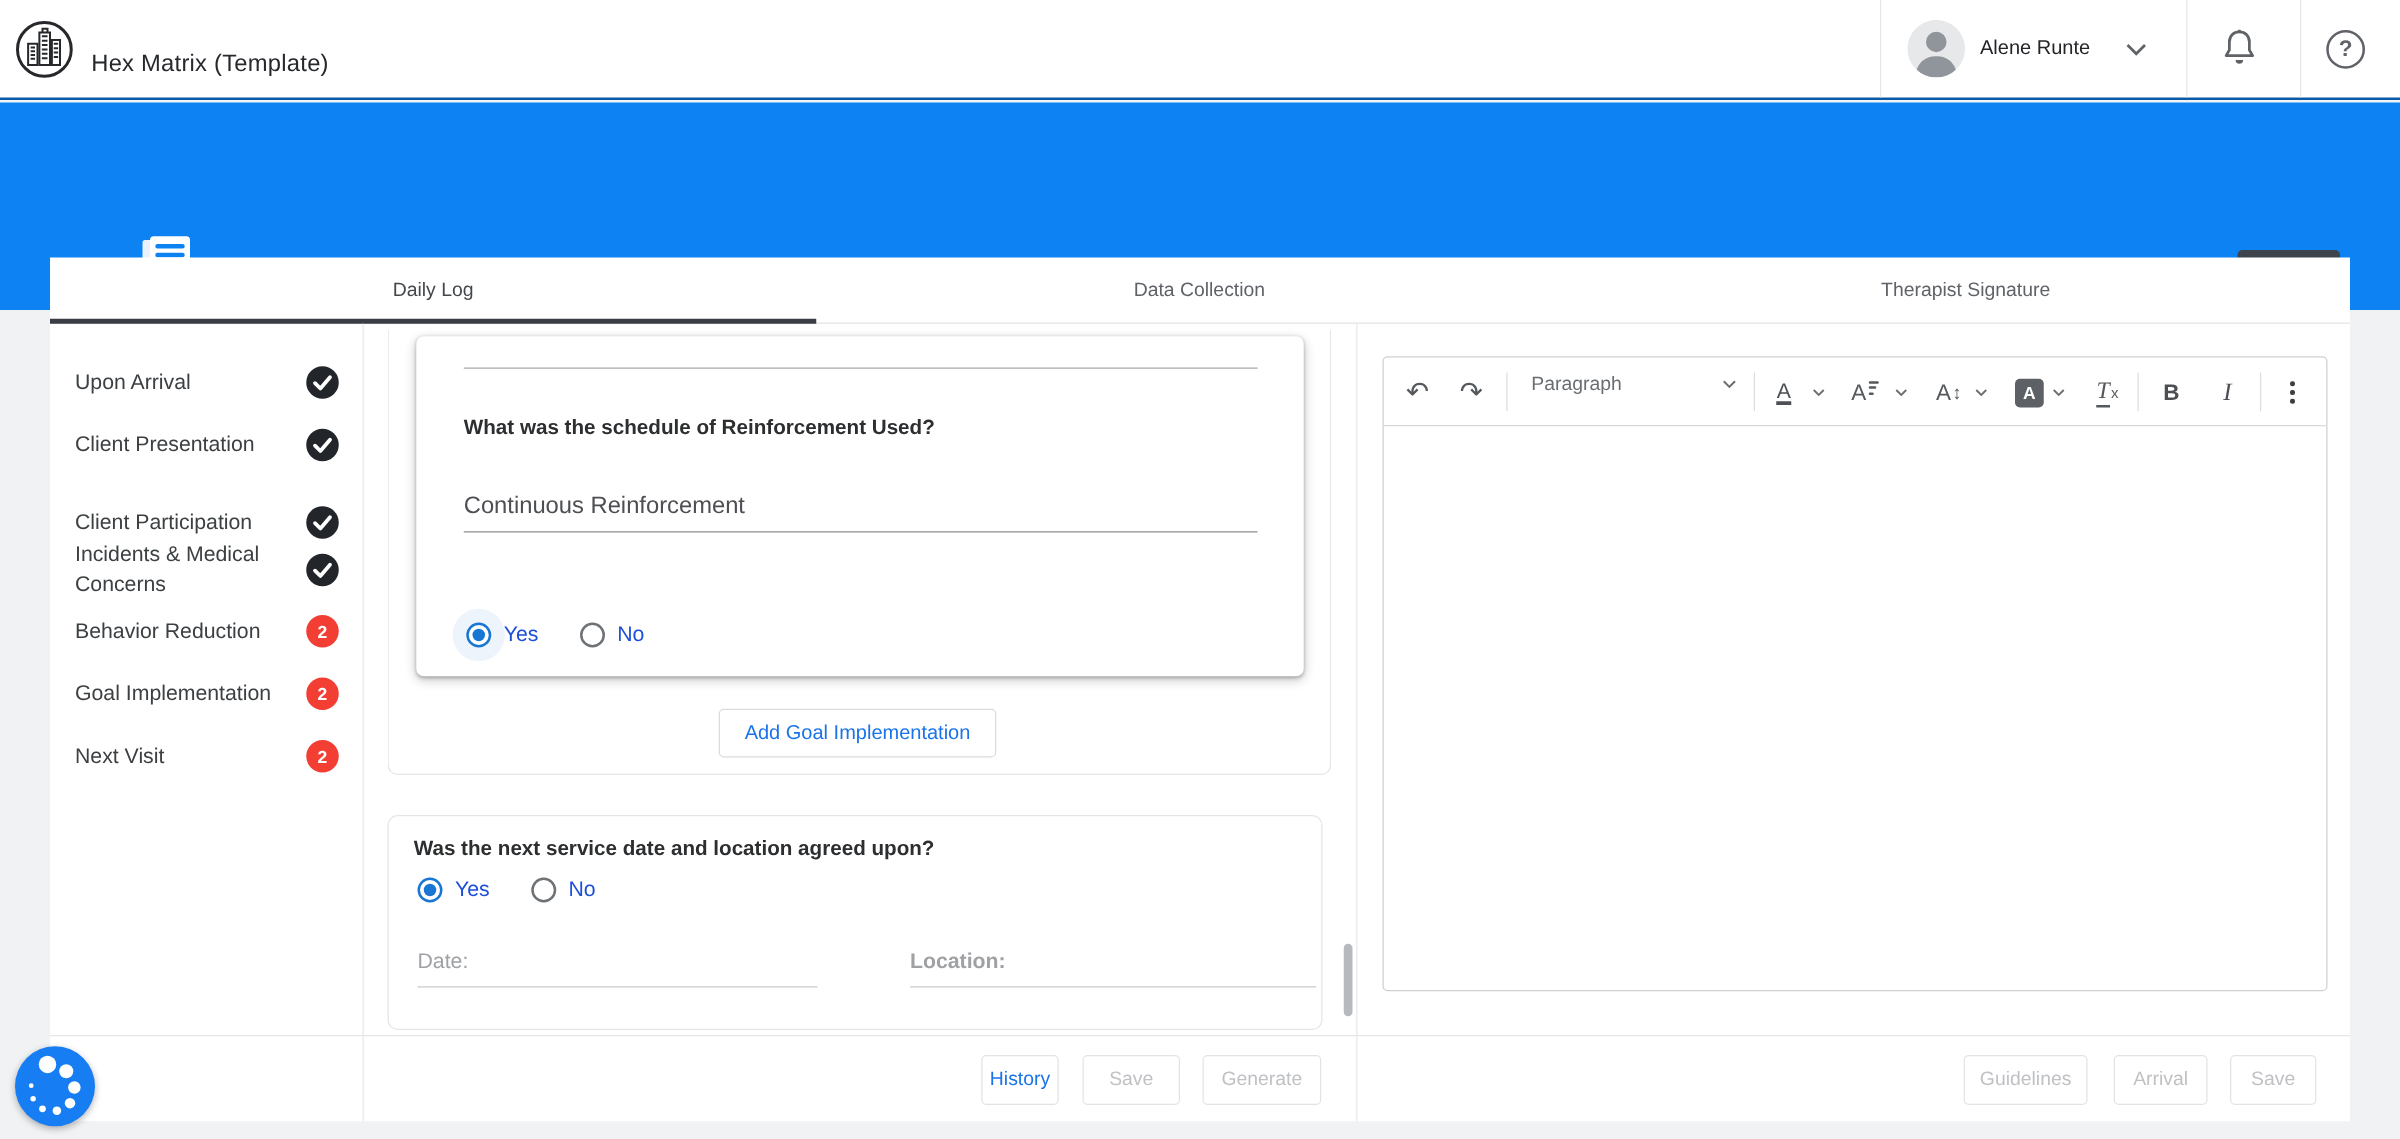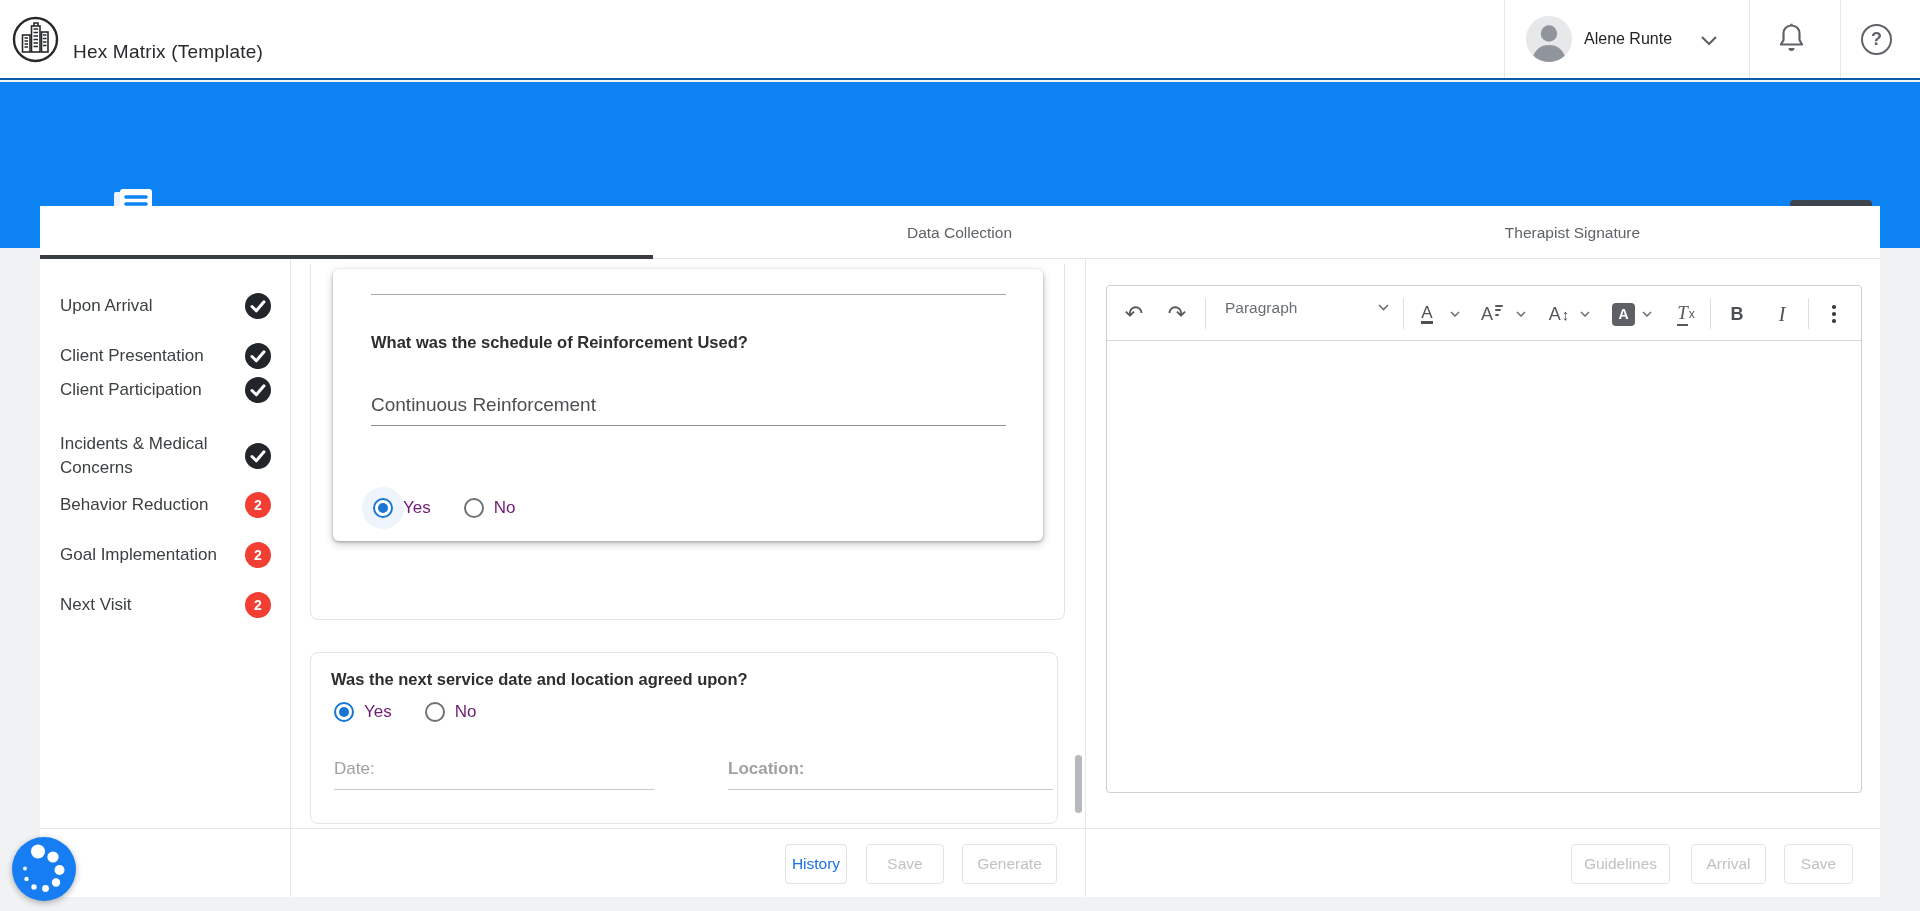--- a/index.html
+++ b/index.html
@@ -66,21 +66,21 @@
                     border-bottom:1px solid #8f8f8f; font-size:19px; color:#4d4f52;
                     padding:0 0 9px 0; background:transparent; outline:none; font-family:Liberation Sans, sans-serif; }
   .q2 { position:absolute; left:38px; top:191px; }
   .radio-row { position:absolute; display:flex; gap:33px; align-items:center; height:30px; }
   .rr1 { left:40px; top:224px; }
   .radio-opt { display:flex; align-items:center; gap:10px; cursor:pointer; }
   .radio { width:20px; height:20px; border:2px solid #6e7276; border-radius:50%; position:relative; flex:none; }
   .radio.on { border-color:#1976d2; }
   .radio.on::after { content:""; position:absolute; inset:3px; border-radius:50%; background:#1976d2; }
   .radio.halo { box-shadow:0 0 0 11px rgba(25,118,210,.08); }
-  .radio-label { font-size:17px; color:#701a75; }
+  .radio-label { font-size:17px; color:#1d4ed8; }
 
   .addgoal { position:absolute; left:535px; top:361px; width:222px; height:39px; background:#fff;
              border:1px solid #dadce0; border-radius:4px; color:#1a73e8; font-size:16px; font-weight:500;
              cursor:pointer; font-family:inherit; }
 
   .container2 { position:absolute; left:270px; top:446px; width:748px; height:172px;
                 border:1px solid #e4e5e7; border-radius:8px; background:#fff; }
   .q3 { position:absolute; left:20px; top:17px; }
   .rr2 { left:23px; top:44px; }
   .uline-input { position:absolute; border:none; border-bottom:1px solid #c9cacc; background:transparent;
@@ -201,20 +201,21 @@
         <path d="M8 58 L17 28 H54 L45 58 Z" fill="#ffffff"></path>
       </svg>
     </span>
     <h1 class="page-title">Behavior Treatment Session</h1>
     <button class="submit">Submit</button>
   </div>
 
   <div class="panel">
 
     <div class="tabrow">
+      <div class="tab active" style="left:0">Daily Log</div>
       <div class="tab" style="left:613px">Data Collection</div>
       <div class="tab" style="left:1226px">Therapist Signature</div>
       <div class="tab-underline"></div>
     </div>
 
     <div class="vsep-sidebar"></div>
     <div class="vsep-middle"></div>
     <div class="footer-line"></div>
 
     <div>
@@ -227,21 +228,21 @@
         </span>
       </div>
       <div class="side-item" style="top:138px">
         <span class="side-label">Client Presentation</span>
         <span class="status done">
           <svg width="26" height="26" viewBox="0 0 26 26">
               <polyline points="7,13.5 11.3,17.8 19,8.8" fill="none" stroke="#fff" stroke-width="3" stroke-linecap="round" stroke-linejoin="round"></polyline>
             </svg>
         </span>
       </div>
-      <div class="side-item" style="top:172px">
+      <div class="side-item" style="top:200px">
         <span class="side-label">Client Participation</span>
         <span class="status done">
           <svg width="26" height="26" viewBox="0 0 26 26">
               <polyline points="7,13.5 11.3,17.8 19,8.8" fill="none" stroke="#fff" stroke-width="3" stroke-linecap="round" stroke-linejoin="round"></polyline>
             </svg>
         </span>
       </div>
       <div class="side-item" style="top:226px; height:48px">
         <span class="side-label">Incidents &amp; Medical Concerns</span>
         <span class="status done" style="top:11px">
@@ -275,20 +276,21 @@
           <span class="radio halo on"></span>
           <span class="radio-label">Yes</span>
         </span>
         <span class="radio-opt">
           <span class="radio"></span>
           <span class="radio-label">No</span>
         </span>
       </div>
     </div>
 
+    <button class="addgoal">Add Goal Implementation</button>
 
     <div class="container2">
       <div class="question q3">Was the next service date and location agreed upon?</div>
       <div class="radio-row rr2">
         <span class="radio-opt">
           <span class="radio on"></span>
           <span class="radio-label">Yes</span>
         </span>
         <span class="radio-opt">
           <span class="radio"></span>

